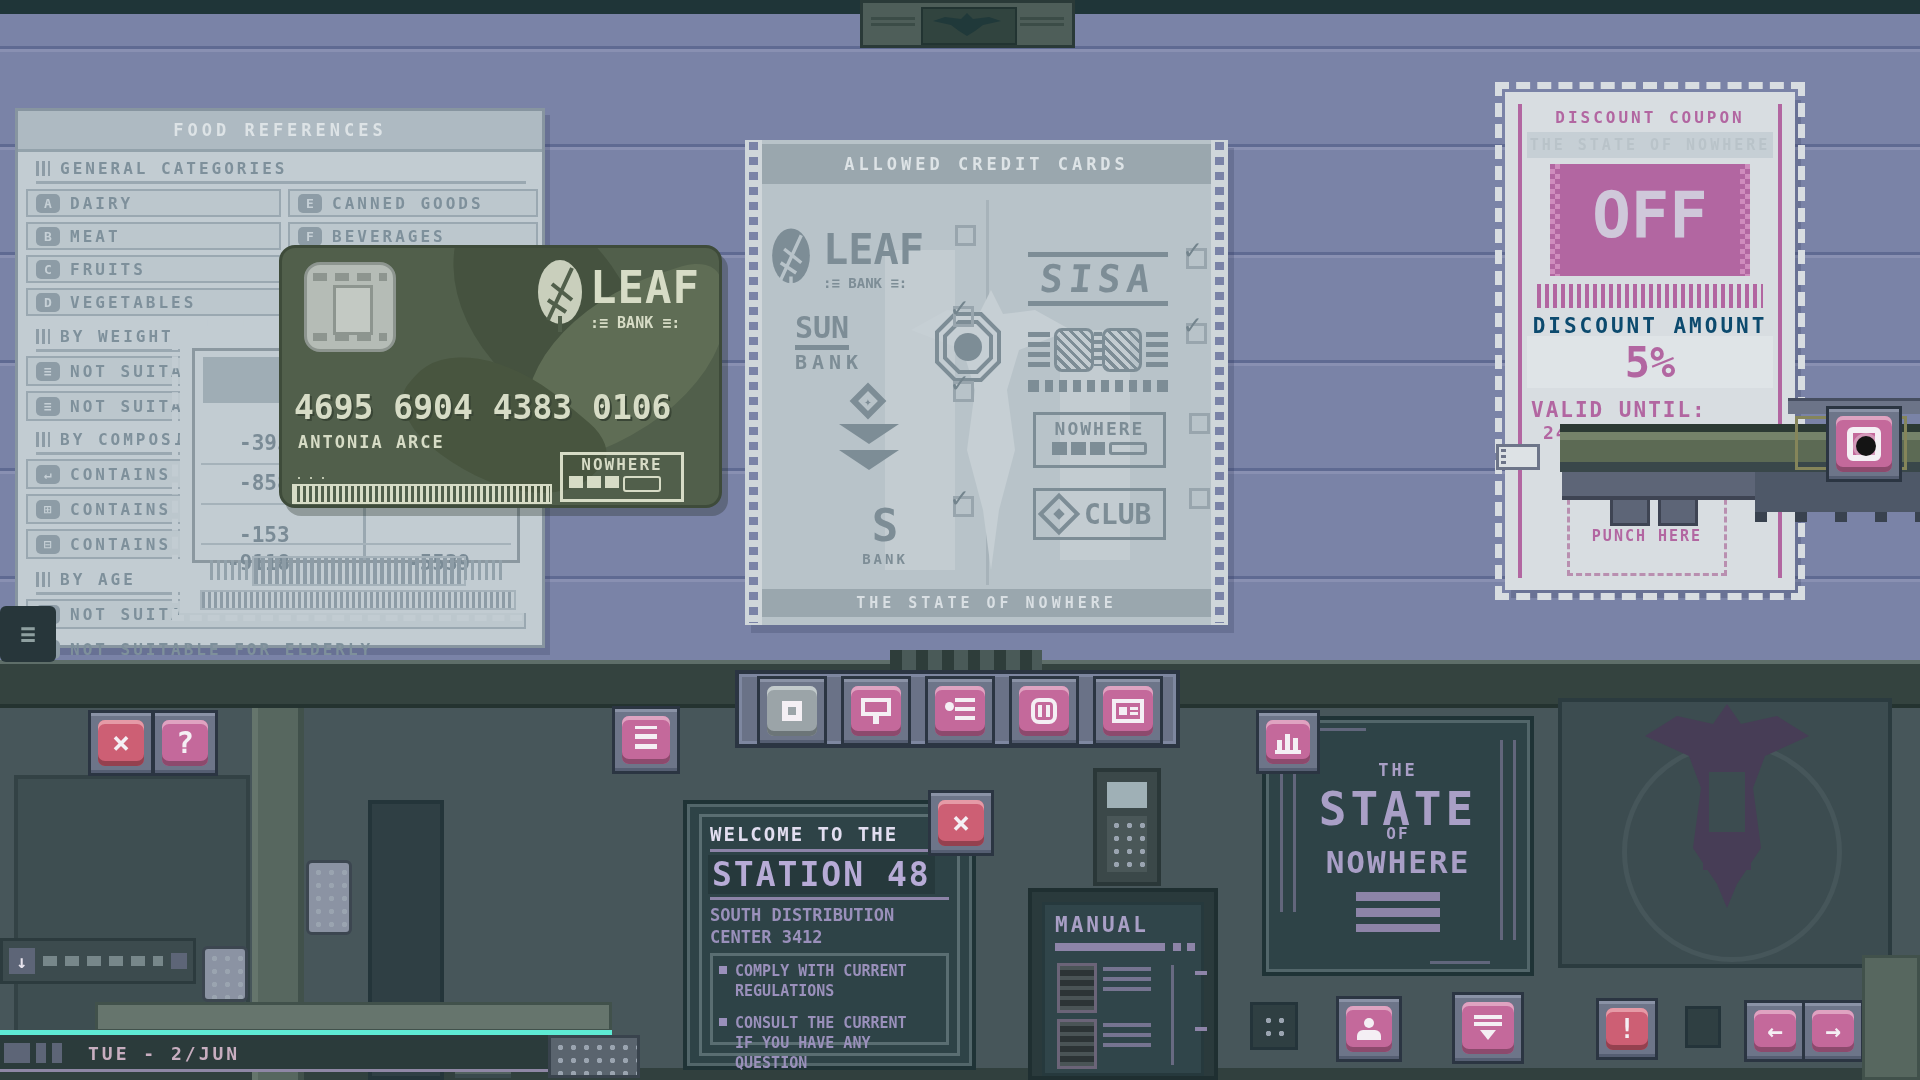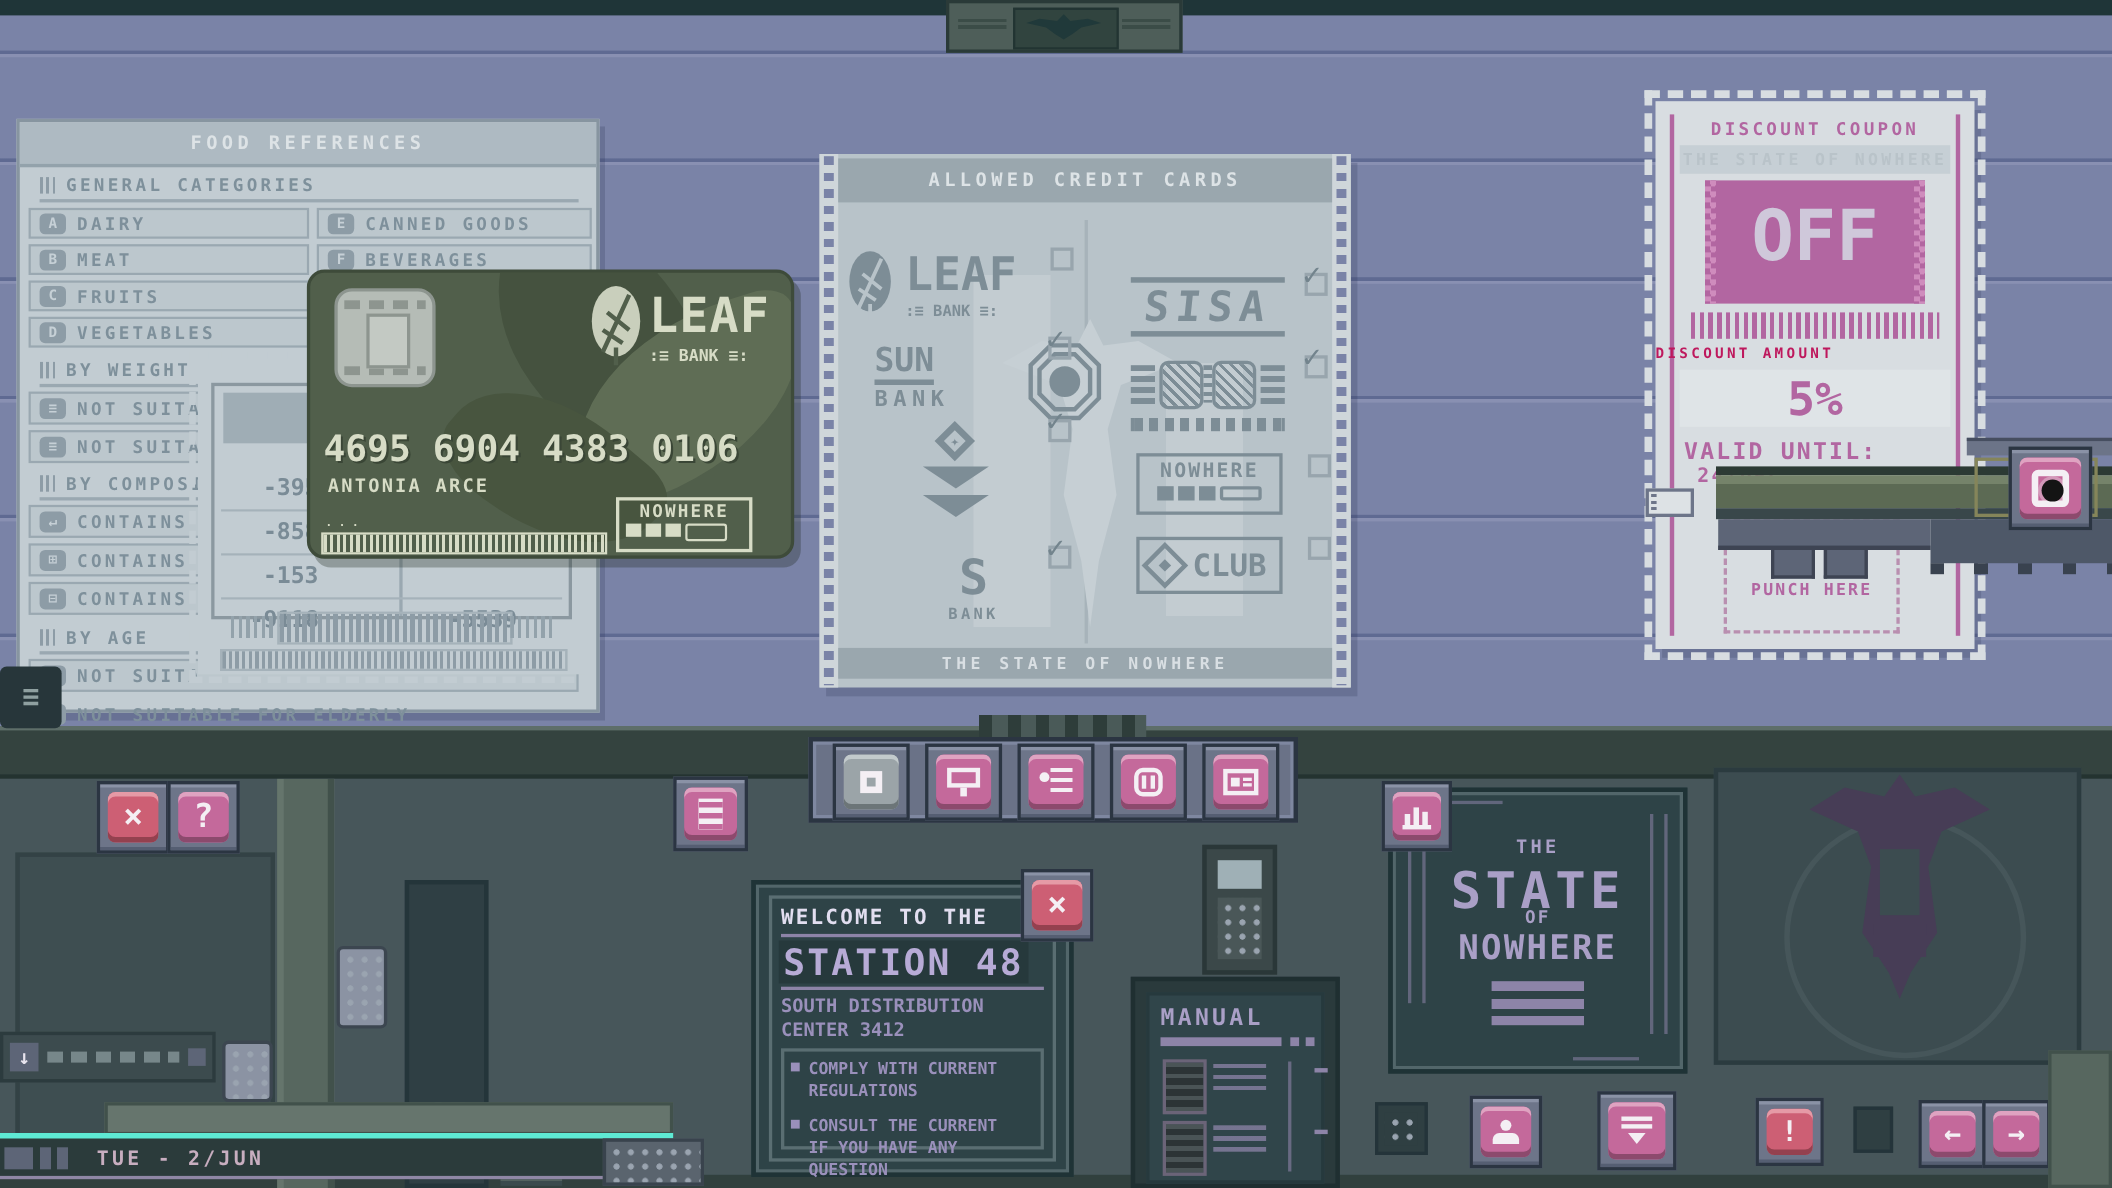--- a/index.html
+++ b/index.html
@@ -158,21 +158,21 @@
         <div>UV</div>
           <div>UND</div>
       </div>
 
       <div class="abs" style="left:0;top:72px;right:0;bottom:0;color:#7a8b96;font-size:21px">
         <div class="abs" style="left:168px;top:0;bottom:0;width:3px;background:#9aa8b1"></div>
         <div class="abs txt" style="left:44px;top:8px">-395</div>
         <div class="abs" style="left:6px;top:40px;right:6px;height:2px;background:#a5b2ba"></div>
         <div class="abs txt" style="left:44px;top:48px">-858</div>
         <div class="abs" style="left:6px;top:80px;right:6px;height:2px;background:#a5b2ba"></div>
-        <div class="abs txt" style="left:44px;top:88px">-153</div>
+        <div class="abs txt" style="left:44px;top:100px">-153</div>
         <div class="abs" style="left:6px;top:120px;right:6px;height:2px;background:#a5b2ba"></div>
         <div class="abs txt" style="left:32px;top:128px">-9118</div>
         <div class="abs txt" style="left:212px;top:128px">-5539</div>
       </div>
     </div>
 
     <div class="abs" style="left:30px;top:232px;width:40px;height:20px;background:repeating-linear-gradient(to right,#93a2ab 0 3px,transparent 3px 7px)"></div>
     <div class="abs" style="left:72px;top:228px;width:210px;height:26px;background:repeating-linear-gradient(to right,#8d9ca6 0 4px,transparent 4px 7px);border:2px solid #a5b2ba"></div>
     <div class="abs" style="left:284px;top:232px;width:40px;height:20px;background:repeating-linear-gradient(to right,#93a2ab 0 3px,transparent 3px 7px)"></div>
     <div class="abs" style="left:20px;top:262px;width:312px;height:16px;background:repeating-linear-gradient(to right,#8d9ca6 0 3px,transparent 3px 6px);border:2px solid #a5b2ba"></div>
@@ -330,21 +330,21 @@
     <div class="abs" style="left:22px;top:40px;right:22px;height:26px;background:#c6cfd5;display:flex;align-items:center;justify-content:center">
       <div class="txt" style="color:#ccd4d9;font-size:15px;letter-spacing:3px;color:#b9c3c9">THE STATE OF NOWHERE</div>
     </div>
 
     <div class="abs" style="left:45px;top:72px;width:200px;height:112px;background:#b266a1">
       <div class="abs" style="left:0;top:0;bottom:0;width:10px;background:repeating-conic-gradient(#cf8cbd 0 25%,#b266a1 0 50%) 0 0/10px 10px"></div>
       <div class="abs" style="right:0;top:0;bottom:0;width:10px;background:repeating-conic-gradient(#cf8cbd 0 25%,#b266a1 0 50%) 0 0/10px 10px"></div>
       <div class="abs txt" style="left:0;right:0;top:14px;text-align:center;color:#cfc8da;font-size:64px">OFF</div>
     </div>
     <div class="abs" style="left:32px;top:192px;width:226px;height:24px;background:repeating-linear-gradient(to right,#b266a1 0 4px,transparent 4px 8px)"></div>
-    <div class="abs txt" style="left:0;right:0;top:222px;color:#be185d;font-size:13px;letter-spacing:3px">DISCOUNT AMOUNT</div>
+    <div class="abs txt" style="left:0;right:0;top:222px;text-align:center;color:#0c4a6e;font-size:21px;letter-spacing:3px">DISCOUNT AMOUNT</div>
     <div class="abs" style="left:22px;top:244px;right:22px;height:52px;background:#dfe4e7;display:flex;align-items:center;justify-content:center">
       <div class="txt" style="color:#b266a1;font-size:42px">5%</div>
     </div>
     <div class="abs txt" style="left:26px;top:306px;color:#b266a1;font-size:21px;letter-spacing:2px">VALID UNTIL:</div>
     <div class="abs txt" style="left:38px;top:330px;color:#b266a1;font-size:18px;letter-spacing:2px">24/DEC</div>
 
     <div class="abs" style="left:62px;top:380px;width:160px;height:104px;border:3px dashed #b98fb0;box-sizing:border-box">
       <div class="abs txt" style="left:0;right:0;top:52px;text-align:center;color:#b266a1;font-size:15px;letter-spacing:2px">PUNCH HERE</div>
     </div>
   </div>

